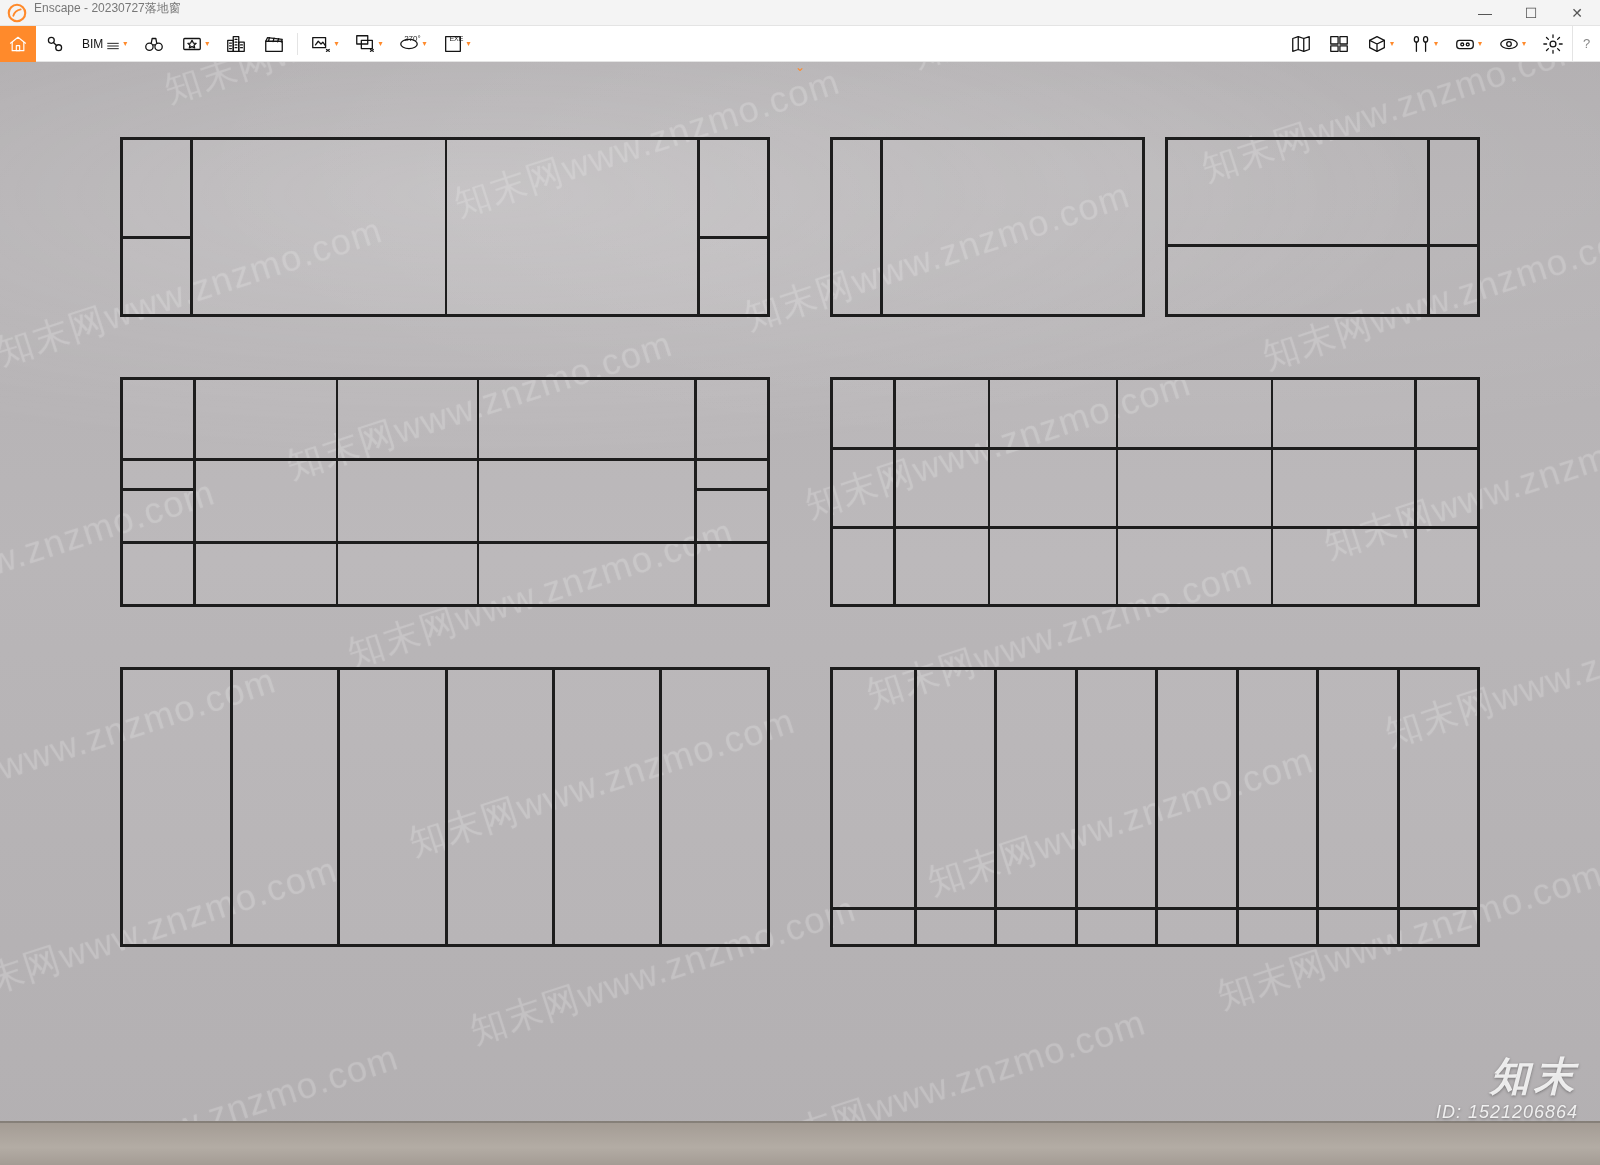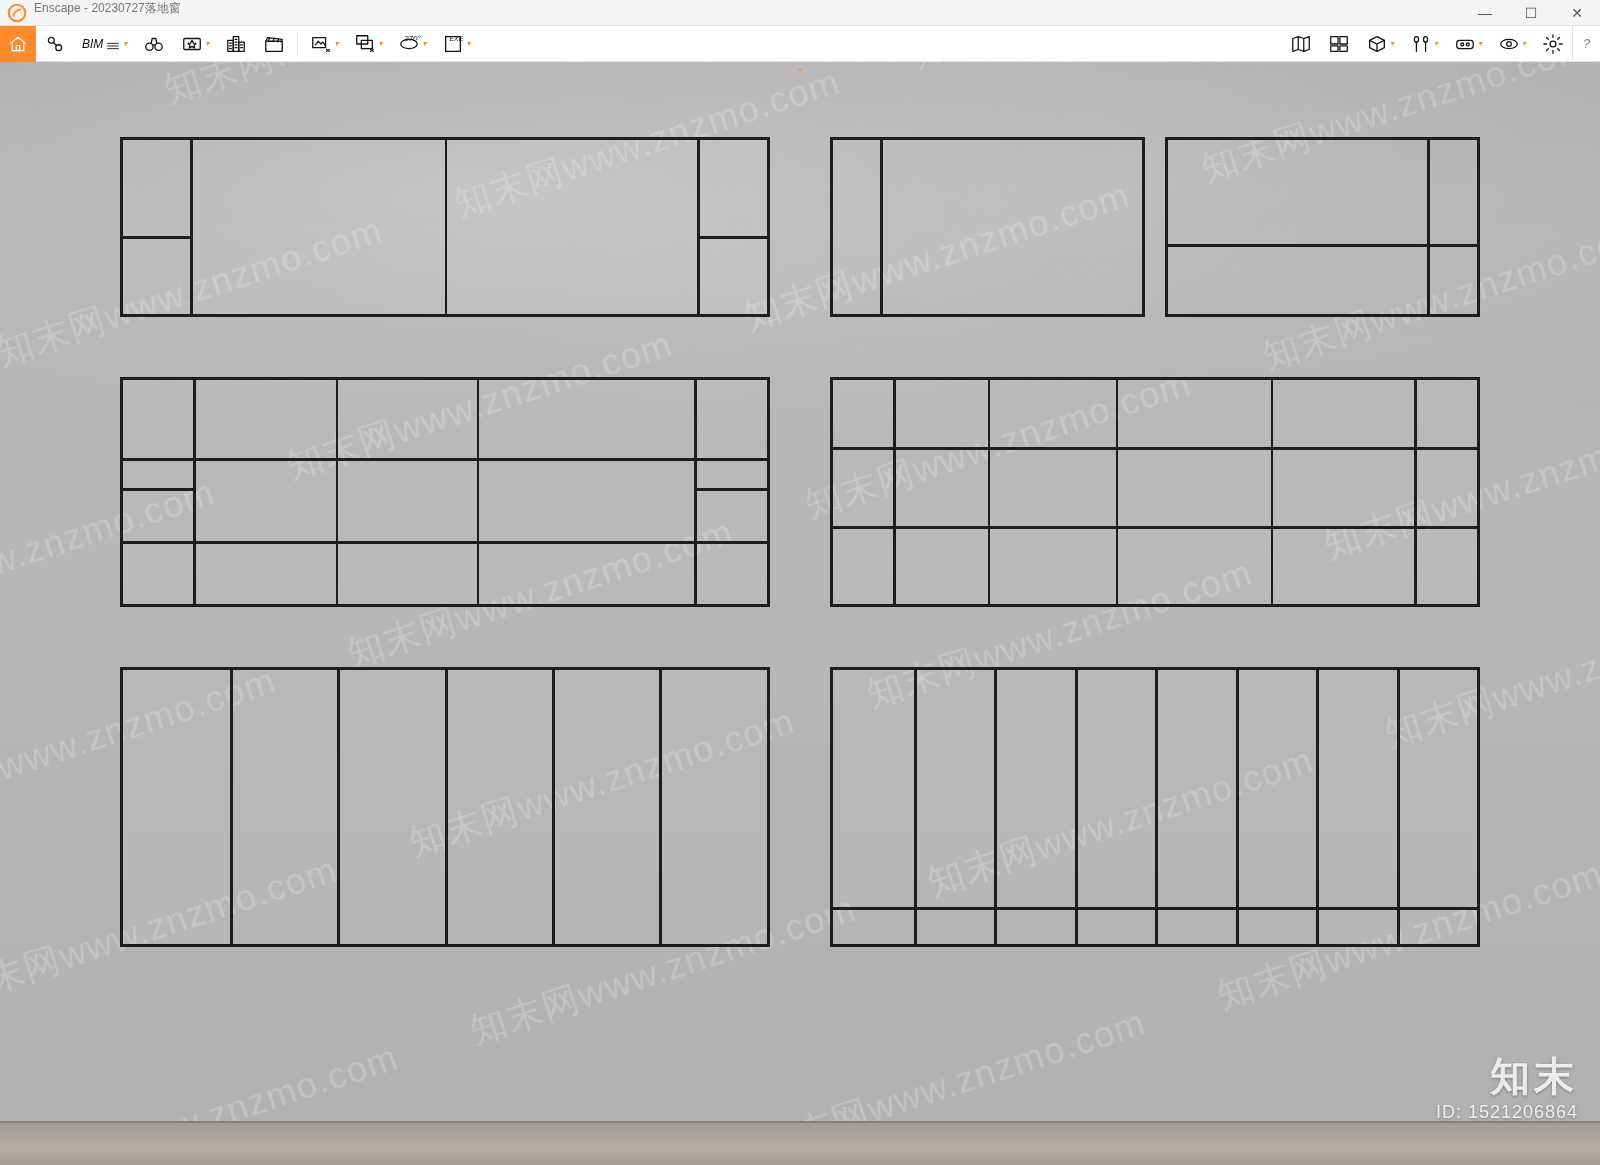--- a/index.html
+++ b/index.html
@@ -38,21 +38,20 @@
 
   
   .toolbar{
     height:36px;width:100%;background:#fff;
     display:flex;align-items:center;
     border-bottom:1px solid var(--toolbar-border);
   }
   .tb-btn{
     height:36px;padding:0 8px;display:flex;align-items:center;justify-content:center;
     position:relative;
-    font-style:italic;
   }
   .tb-btn .caret{
     font-size:8px;color:var(--accent);margin-left:2px;line-height:1;
   }
   .tb-sep{
     width:1px;height:22px;background:var(--toolbar-border);margin:0 4px;
   }
   .tb-home{
     background:var(--accent);width:36px;height:36px;
     display:flex;align-items:center;justify-content:center;
@@ -163,21 +162,21 @@
   .w-r3-left .vm{position:absolute;top:0;bottom:0;width:3px;background:#1d1d1d;}
 
   
   .w-r3-right{display:block;position:relative;}
   .w-r3-right .vm{position:absolute;top:0;bottom:0;width:3px;background:#1d1d1d;}
   .w-r3-right .base{position:absolute;left:0;right:0;bottom:34px;height:3px;background:#1d1d1d;}
 
   
   .brand-mark{
     position:absolute;right:22px;bottom:42px;color:rgba(255,255,255,.85);
-    text-align:right;pointer-events:none;text-shadow:0 1px 3px rgba(0,0,0,.35);
+    text-align:right;pointer-events:none;text-shadow:0 1px 3px rgba(0,0,0,.35);font-style:italic;
   }
   .brand-mark .big{font-size:40px;font-weight:600;letter-spacing:4px;}
   .brand-mark .small{font-size:18px;letter-spacing:1px;margin-top:-2px;}
 </style>
 </head>
 <body>
 
 <div class="titlebar">
   <div class="app-icon">
     <svg class="icon" viewBox="0 0 24 24">

